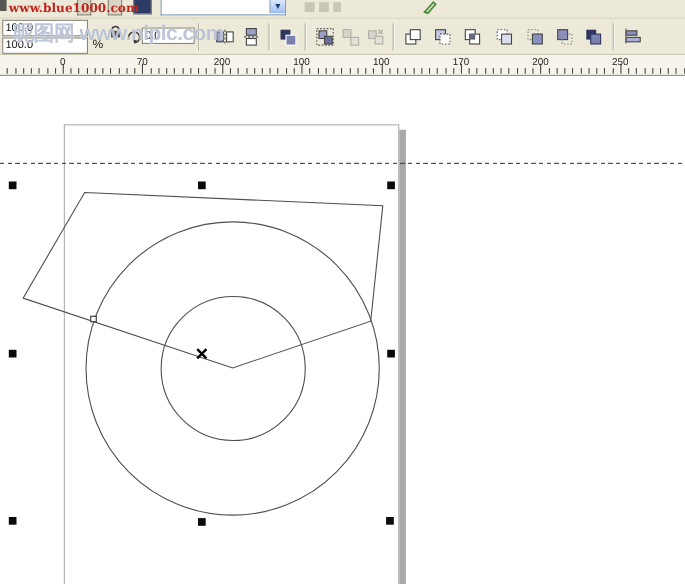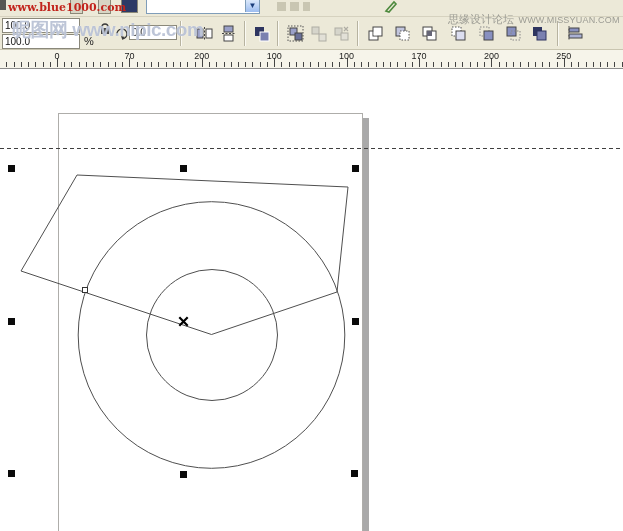--- a/index.html
+++ b/index.html
@@ -157,24 +157,20 @@
 
     <svg class="pbicon" style="left:566px;">
       <rect x="2" y="3" width="10" height="4" fill="#8890c0" stroke="#444"></rect>
       <rect x="2" y="9" width="13" height="4" fill="#aab0d4" stroke="#444"></rect>
       <line x1="2" y1="1" x2="2" y2="16" stroke="#555" stroke-dasharray="1.5 1.5"></line>
     </svg>
   </div>
 
   <div id="wm-blue1000">www.blue1000.com</div>
   <div id="wm-nipic">昵图网 www.nipic.com</div>
-  <div id="wm-missyuan">
-    <span class="cn">思缘设计论坛</span>
-    <span class="url">WWW.MISSYUAN.COM</span>
-  </div>
 
   <div id="ruler">
       <div id="ruler-ticks">
         <div class="tick" style="left: 6.32px; height: 5px;"></div>
         <div class="tick" style="left: 13.56px; height: 5px;"></div>
         <div class="tick" style="left: 20.8px; height: 5px;"></div>
         <div class="tick" style="left: 28.04px; height: 5px;"></div>
         <div class="tick" style="left: 35.28px; height: 5px;"></div>
         <div class="tick" style="left: 42.52px; height: 5px;"></div>
         <div class="tick" style="left: 49.76px; height: 5px;"></div>

